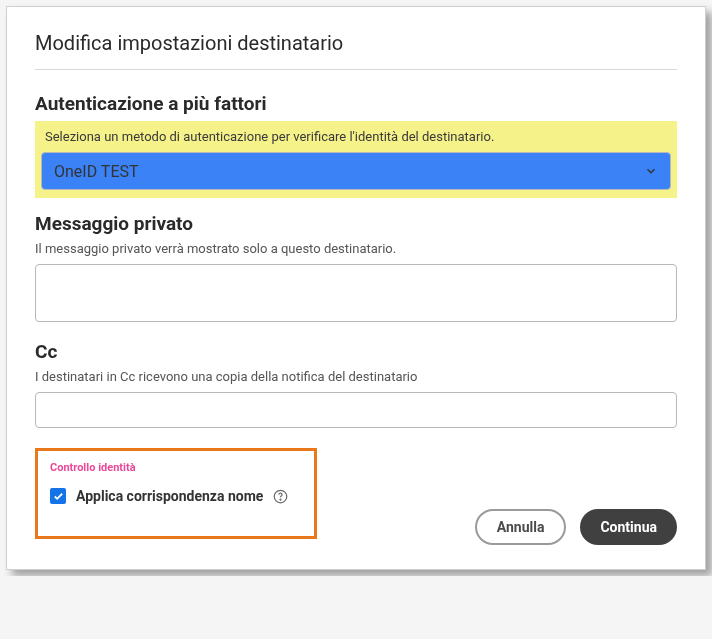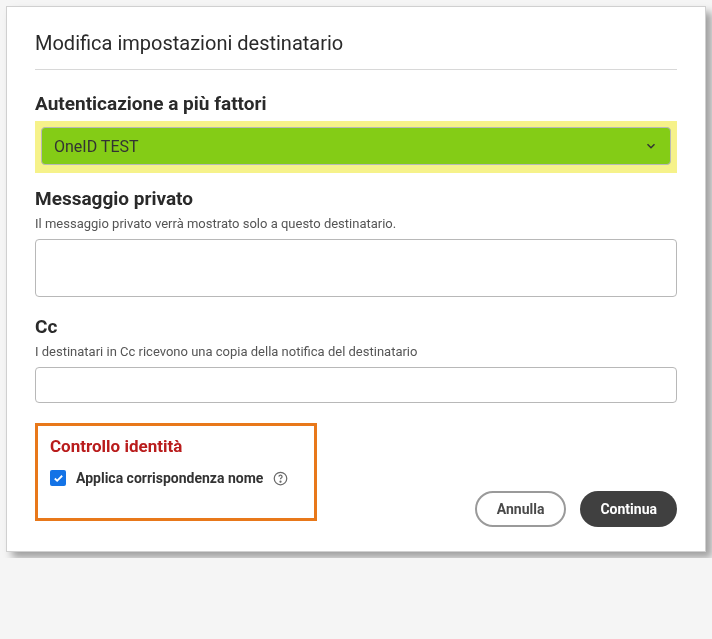--- a/index.html
+++ b/index.html
@@ -37,21 +37,21 @@
       padding: 6px 6px 8px 6px;
       margin-bottom: 10px;
     }
     .highlight-text {
       font-size: 13px;
       color: #3a3a3a;
       margin: 2px 2px 8px 4px;
     }
     .select-wrap {
       position: relative;
-      background: #84cc16;
+      background: #3b82f6;
       border: 1px solid #b8b8b8;
       border-radius: 4px;
       height: 38px;
       display: flex;
       align-items: center;
       padding: 0 12px;
       cursor: pointer;
     }
     .select-value {
       font-size: 16px;
@@ -93,23 +93,23 @@
       color: #555;
       margin-bottom: 12px;
     }
     .identity-box {
       border: 3px solid #e8781a;
       padding: 10px 12px 32px 12px;
       width: 282px;
       margin-bottom: 4px;
     }
     .identity-heading {
-      font-size: 17px;
+      font-size: 11px;
       font-weight: 700;
-      color: #b91c1c;
+      color: #ec4899;
       margin-bottom: 14px;
     }
     .checkbox-row {
       display: flex;
       align-items: center;
       gap: 10px;
     }
     .checkbox {
       width: 16px;
       height: 16px;
@@ -166,20 +166,21 @@
 <body>
 
 <div class="dialog">
 
   <h1 class="title">Modifica impostazioni destinatario</h1>
   <hr class="hr">
 
   <div class="mb-section">
     <div class="section-heading">Autenticazione a più fattori</div>
     <div class="highlight-block">
+      <div class="highlight-text">Seleziona un metodo di autenticazione per verificare l'identità del destinatario.</div>
       <div class="select-wrap">
         <span class="select-value">OneID TEST</span>
         <svg class="chevron" viewBox="0 0 24 24" fill="none" stroke="currentColor" stroke-width="2.5">
             <polyline points="6 9 12 15 18 9"></polyline>
           </svg>
       </div>
     </div>
   </div>
 
   <div class="mb-section">

